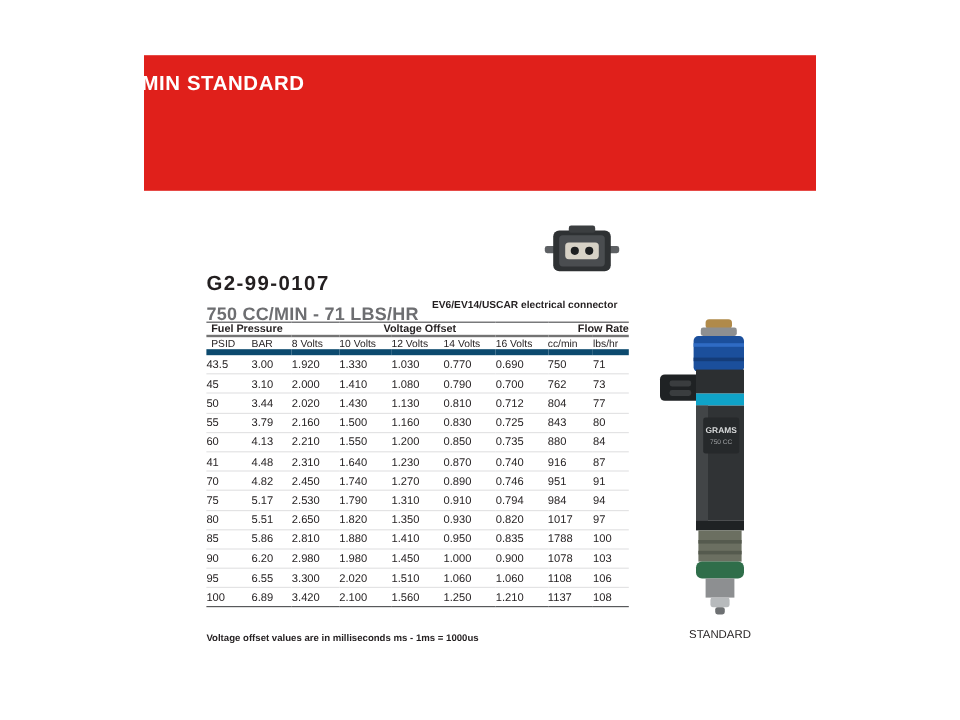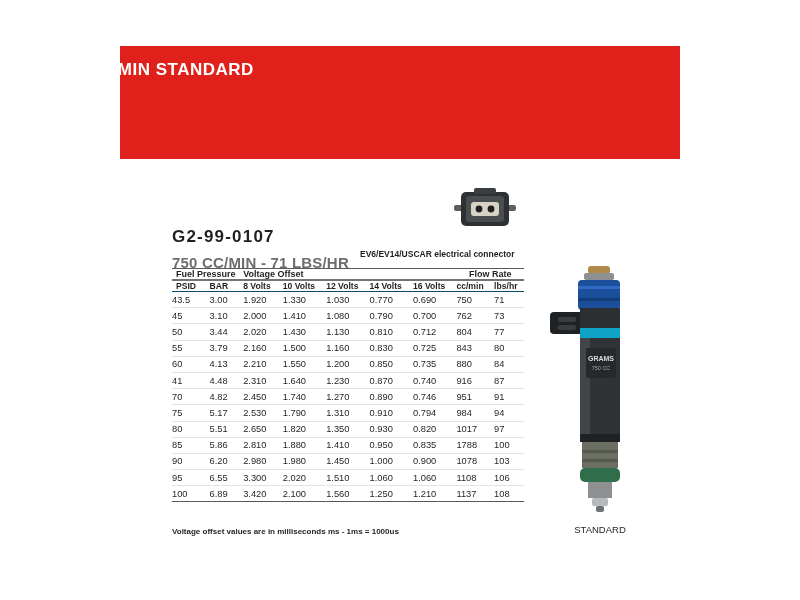--- a/index.html
+++ b/index.html
@@ -99,28 +99,28 @@
     text-align: left;
   }
   .grouprow th {
     font-size: 9px;
     font-weight: bold;
     padding: 3px 0 4px 0;
     border-top: 1px solid #58595b;
     border-bottom: 2px solid #737373;
   }
   .grouprow th.g-fuel { padding-left: 4px; }
-  .grouprow th.g-volt { text-align: left; }
-  .grouprow th.g-flow { text-align: center; }
+  .grouprow th.g-volt { text-align: center; }
+  .grouprow th.g-flow { text-align: right; }
 
   .subrow th {
     font-size: 8.6px;
-    font-weight: bold;
+    font-weight: normal;
     padding: 4px 0 5px 0;
-    border-bottom: 1px solid #0c4a6e;
+    border-bottom: 5px solid #0c4a6e;
   }
   .subrow th.first { padding-left: 4px; }
 
   table.flow tbody td {
     padding: 2.6px 0;
     border-bottom: 1px solid #e3e3e4;
     font-size: 9.3px;
   }
   table.flow tbody tr:last-child td {
     border-bottom: 1px solid #58595b;

